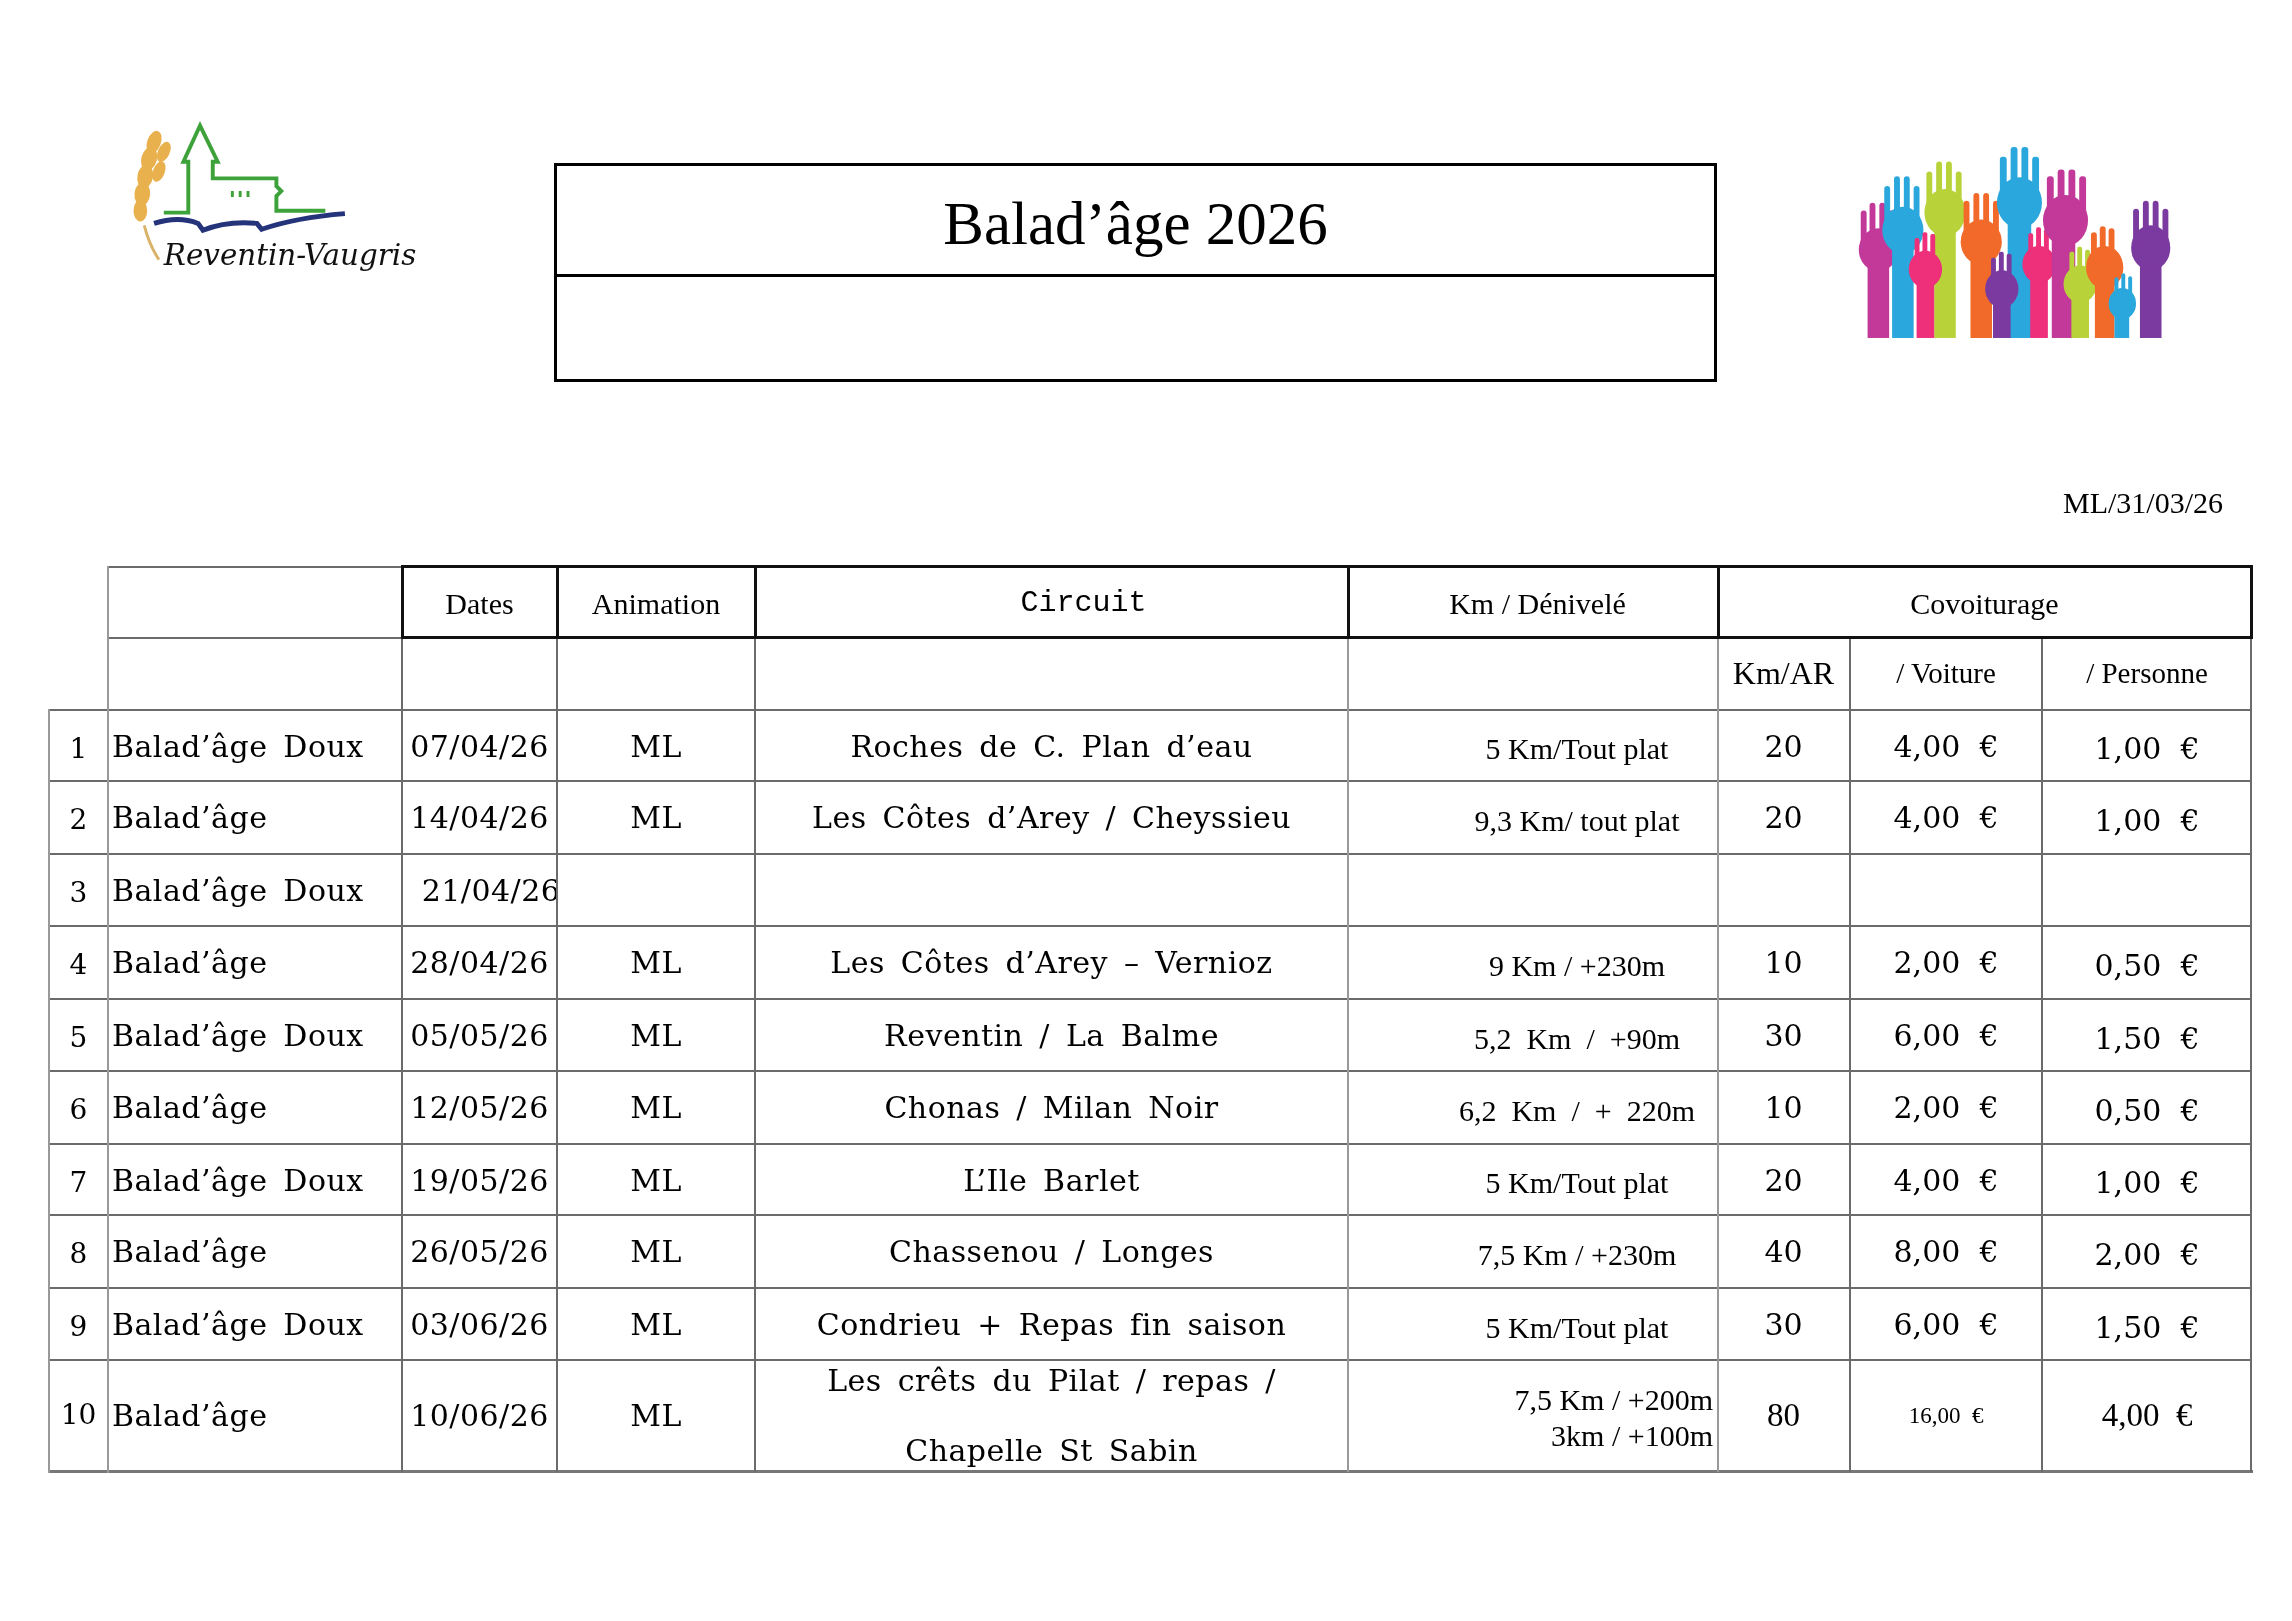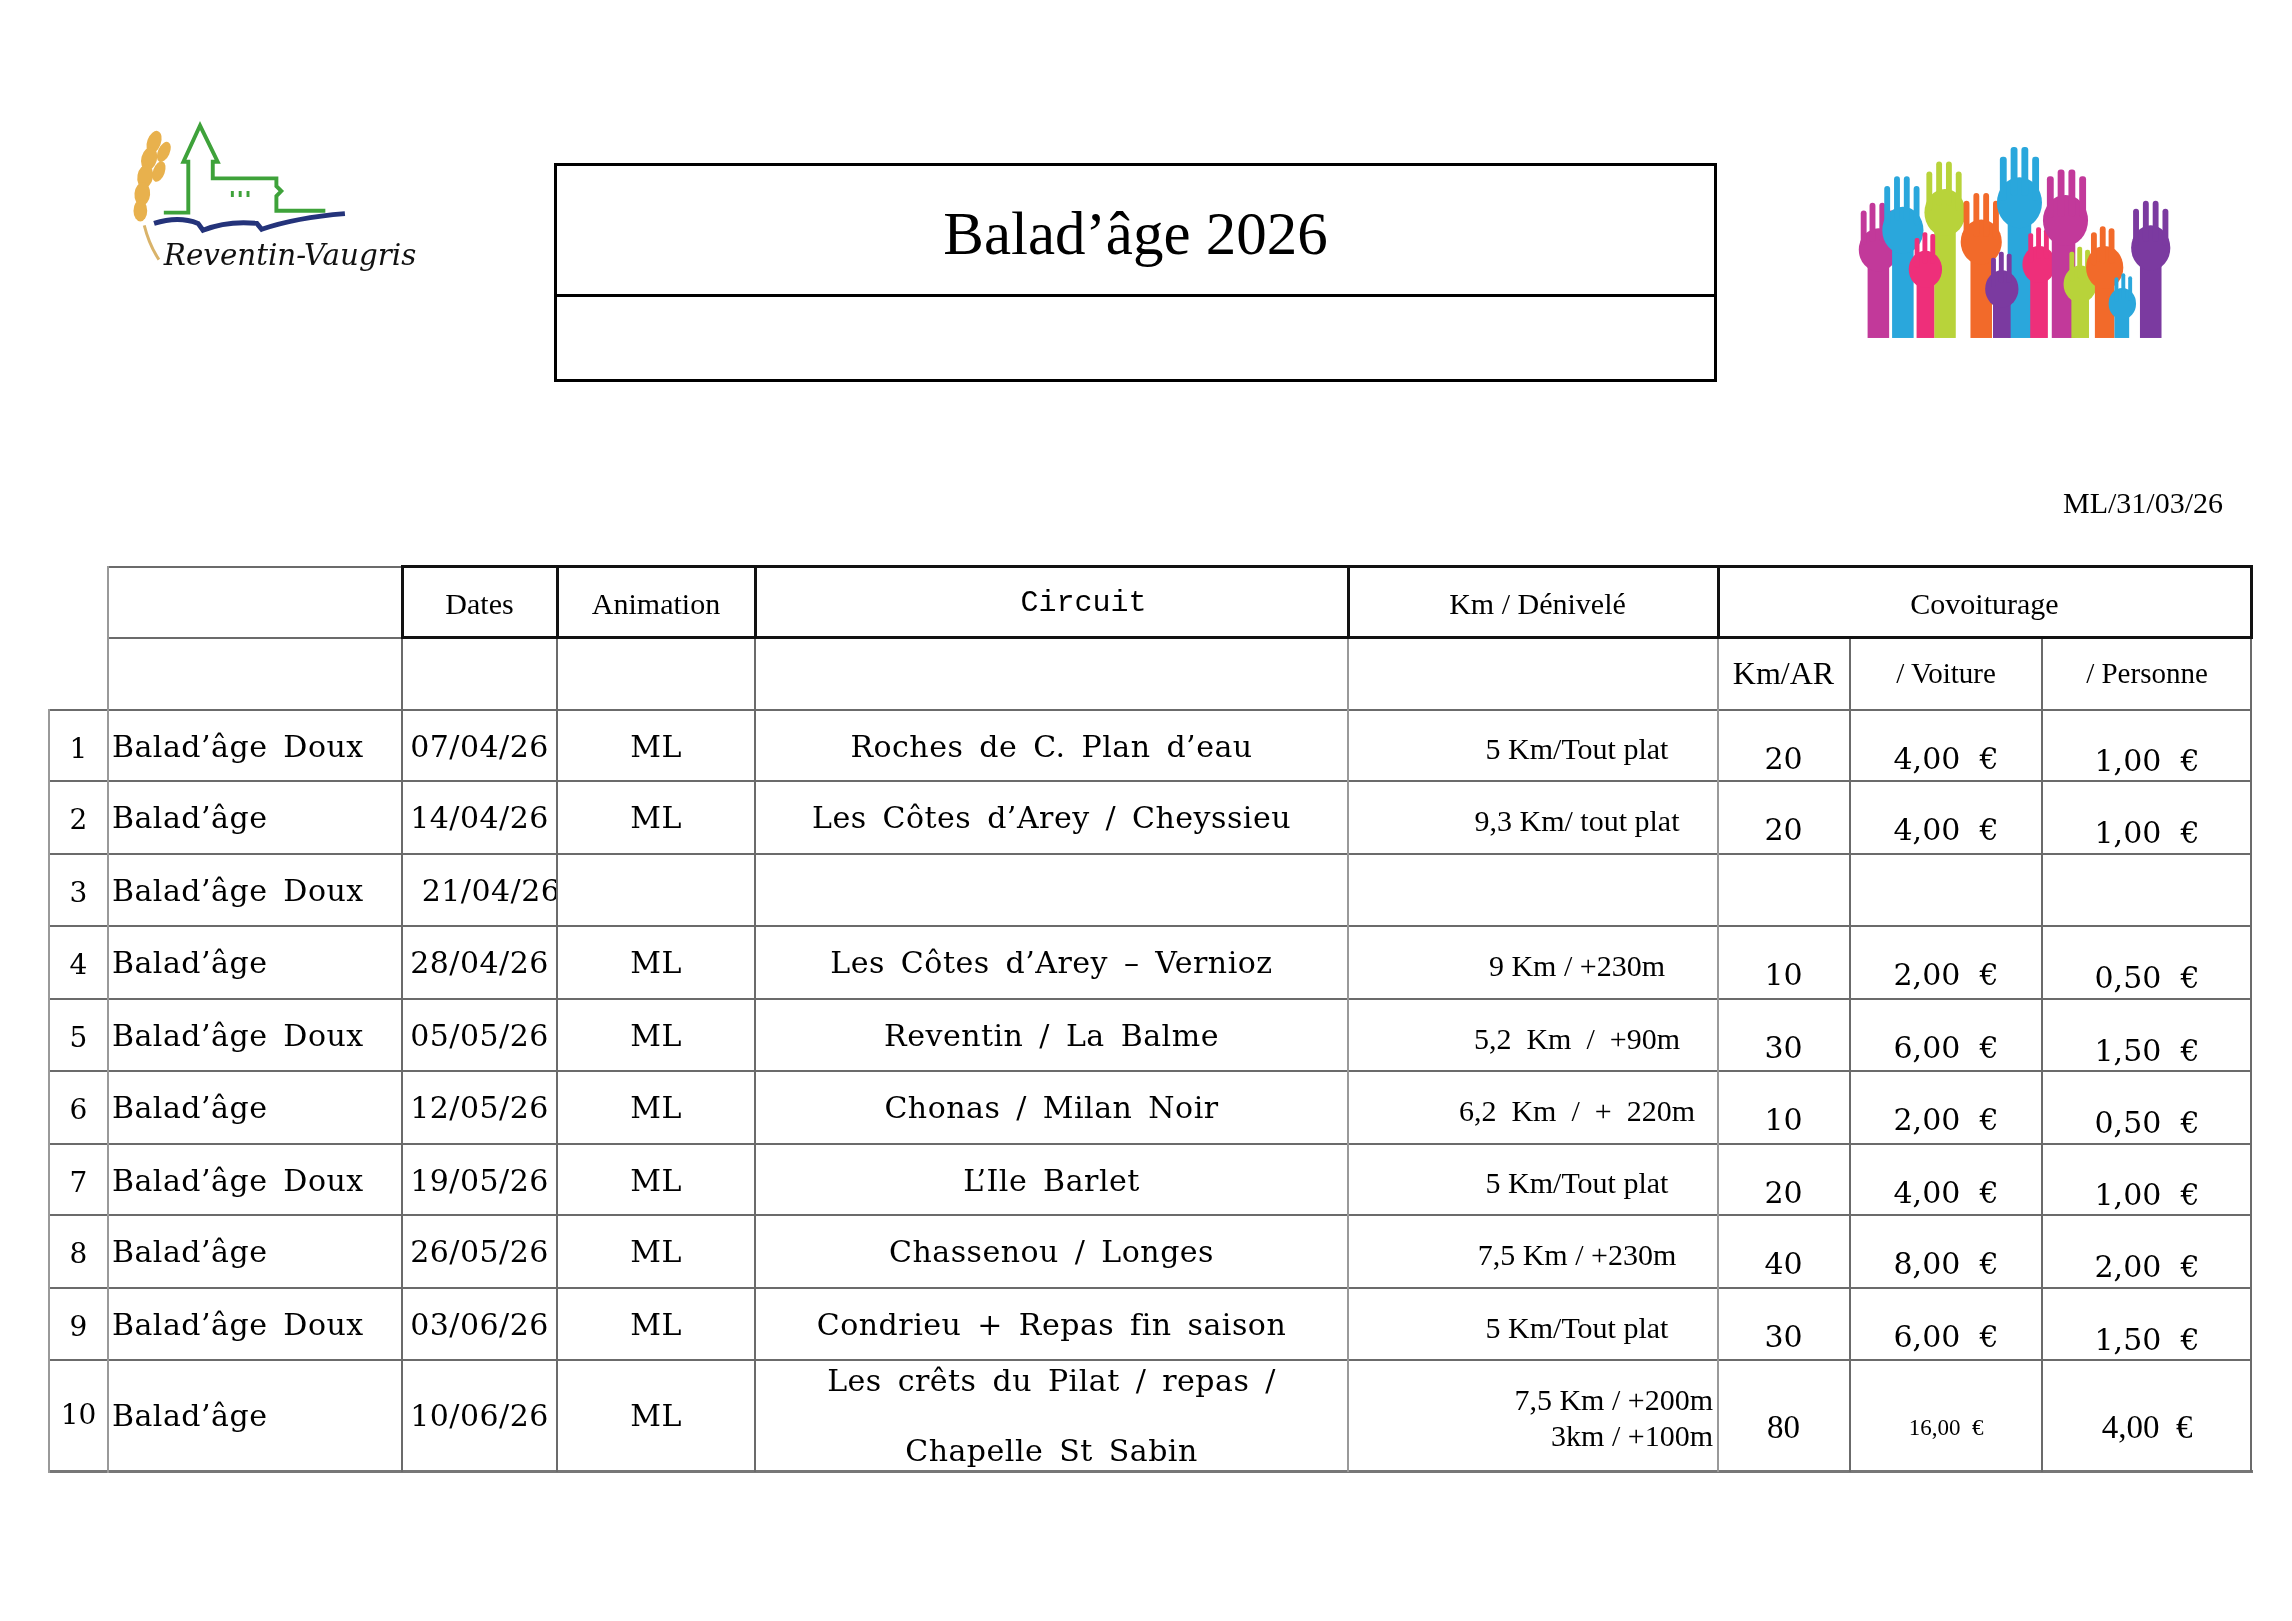--- a/index.html
+++ b/index.html
@@ -4,21 +4,21 @@
 <style>
   html, body { margin: 0; padding: 0; background: #ffffff; }
   body { width: 2293px; height: 1621px; position: relative; overflow: hidden;
          font-family: "Liberation Serif", "DejaVu Serif", serif; color: #000; }
 
   .logo-left { position: absolute; left: 110px; top: 98px; width: 323px; height: 196px; }
   .logo-right { position: absolute; left: 1848px; top: 142px; width: 338px; height: 196px; }
 
   .title-box { position: absolute; left: 554px; top: 163px; width: 1163px; height: 219px;
                border: 3.9px solid #000; box-sizing: border-box; }
-  .title-main { position: absolute; left: 0; right: 0; top: 0; height: 131px;
+  .title-main { position: absolute; left: 0; right: 0; top: 0; height: 111px;
                 display: flex; align-items: center; justify-content: center;
                 font-size: 61px; border-bottom: 3.9px solid #000; box-sizing: border-box; padding-top: 7px; }
   .title-sub { position: absolute; left: 0; right: 0; top: 143px; bottom: 0;
                display: flex; align-items: flex-end; justify-content: center;
                font-size: 35px; padding-bottom: 2px; }
 
   .ref { position: absolute; left: 2063px; top: 486px; font-size: 30px; }
 
   
   .cell { position: absolute; box-sizing: border-box; display: flex; align-items: center;
@@ -26,21 +26,21 @@
   .hline { position: absolute; height: 2px; background: #6b6b6b; }
   .vline { position: absolute; width: 2px; background: #6b6b6b; }
   .hthick { position: absolute; height: 2.9px; background: #111; }
   .vthick { position: absolute; width: 2.9px; background: #111; }
 
   .hdr { font-size: 30px; font-family: "Liberation Serif", serif; }
   .sub { font-size: 29px; }
   .kmar { font-size: 32px; }
   .body-txt { font-family: "DejaVu Serif", serif; font-size: 30px; letter-spacing: 0.5px; word-spacing: 5.9px; }
   .km-txt { font-family: "Liberation Serif", serif; font-size: 30px; padding-top: 5.9px; margin-left: 44px; }
-  .num-txt { font-family: "DejaVu Serif", serif; font-size: 30px; margin-top: 12px; }
+  .num-txt { font-family: "DejaVu Serif", serif; font-size: 30px; }
   .left-txt { justify-content: flex-start; padding-left: 3.9px; }
   .idx { font-family: "DejaVu Serif", serif; font-size: 28px; padding-top: 5.9px; }
   .two-line { flex-direction: column; justify-content: space-between; padding: 3.9px 0; }
   .km-two { flex-direction: column; align-items: flex-end; padding-right: 49px; line-height: 1.2; }
 </style>
 </head>
 <body>
 
 <div class="logo-left">
   <svg width="323" height="196" viewBox="0 0 330 200">

